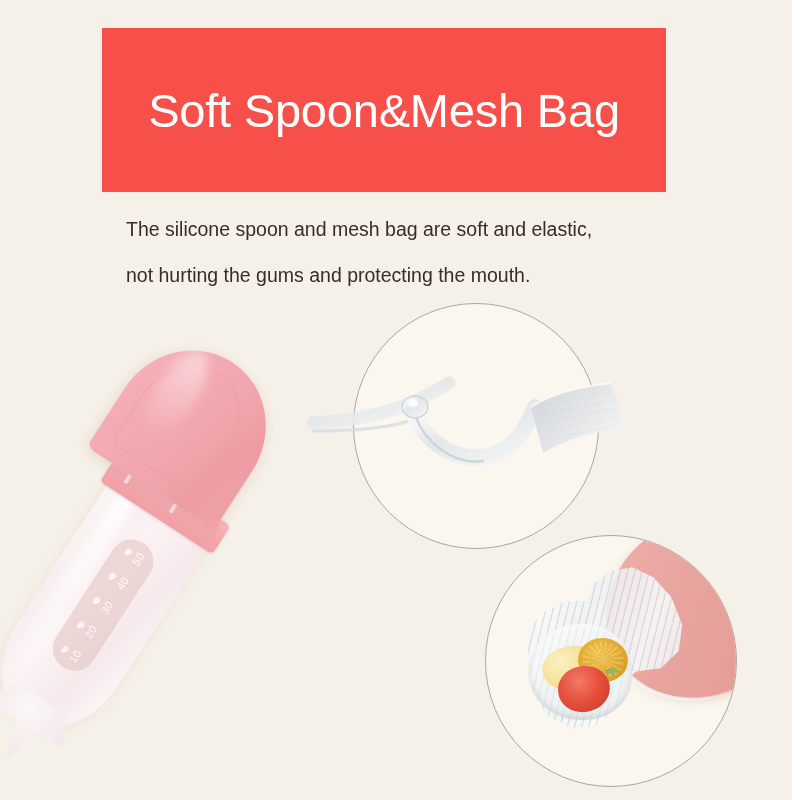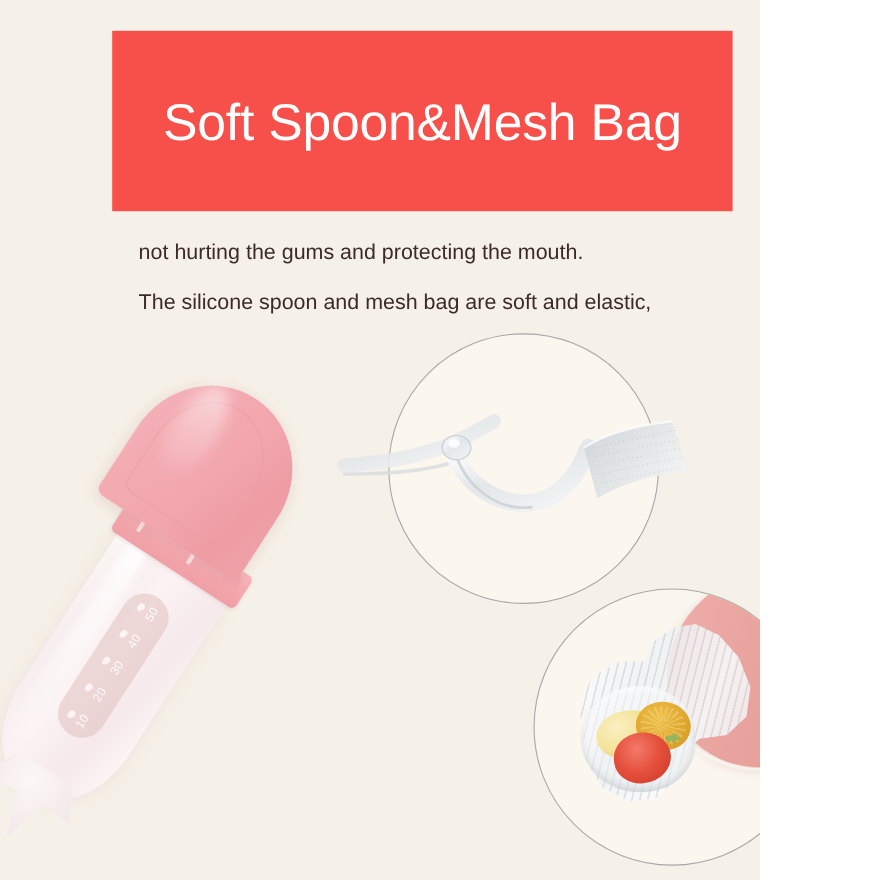--- a/index.html
+++ b/index.html
@@ -7,21 +7,21 @@
     padding: 0;
   }
   body {
     width: 800px;
     height: 800px;
     overflow: hidden;
     font-family: "Liberation Sans", sans-serif;
   }
   #page {
     position: relative;
-    width: 691px;
+    width: 792px;
     height: 800px;
     background: #F6F1E8;
     overflow: hidden;
   }
 
   
   #header-banner {
     position: absolute;
     left: 102px;
     top: 28px;
@@ -402,22 +402,22 @@
 </head>
 <body>
 
 <div id="page" style="background: rgb(246, 241, 232);">
 
   <div id="header-banner" style="background: rgb(247, 80, 75);">
     <div id="header-title" style="color: rgb(255, 255, 255);">Soft Spoon&amp;Mesh Bag</div>
   </div>
 
   <div id="description">
+    <div class="desc-line" style="color: rgb(59, 42, 40);">The silicone spoon and mesh bag are soft and elastic,</div>
     <div class="desc-line" style="color: rgb(59, 42, 40);">not hurting the gums and protecting the mouth.</div>
-    <div class="desc-line" style="color: rgb(59, 42, 40);">The silicone spoon and mesh bag are soft and elastic,</div>
   </div>
 
   <div id="scene">
 
     <div id="main-spoon">
       <div id="spoon-assembly">
 
         <div id="spoon-body">
           <div id="spoon-body-sheen"></div>
         </div>

